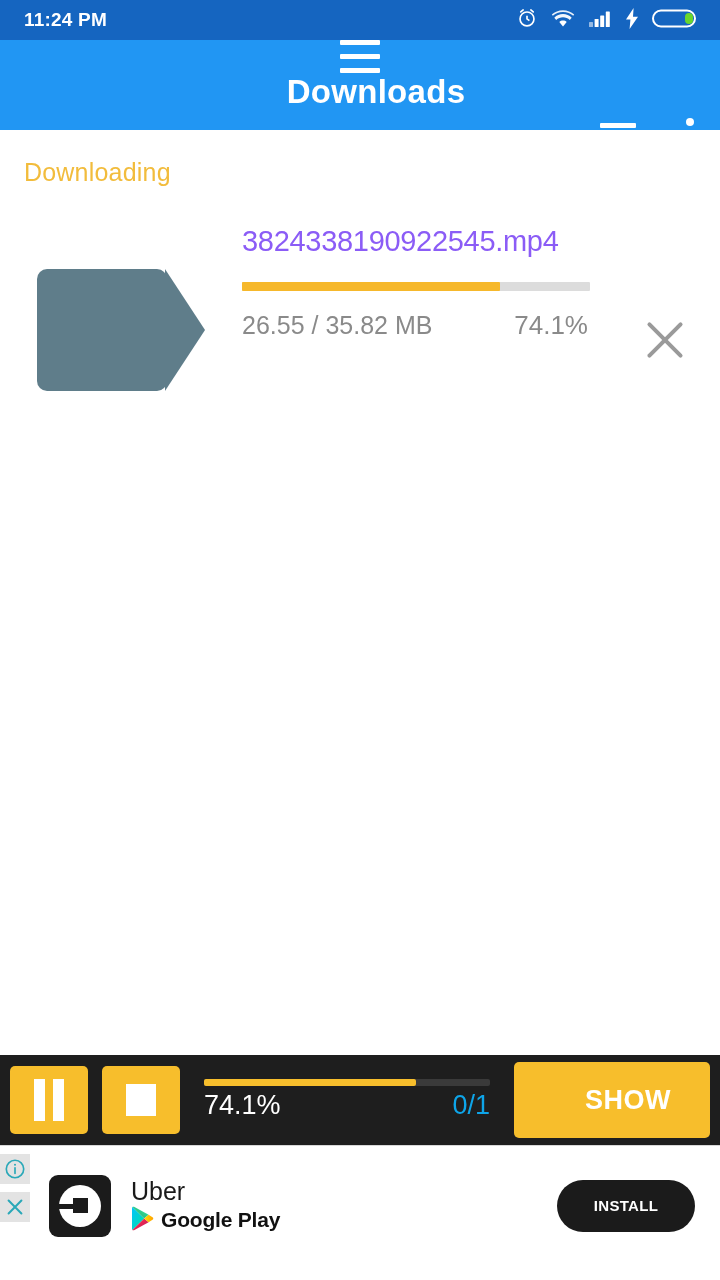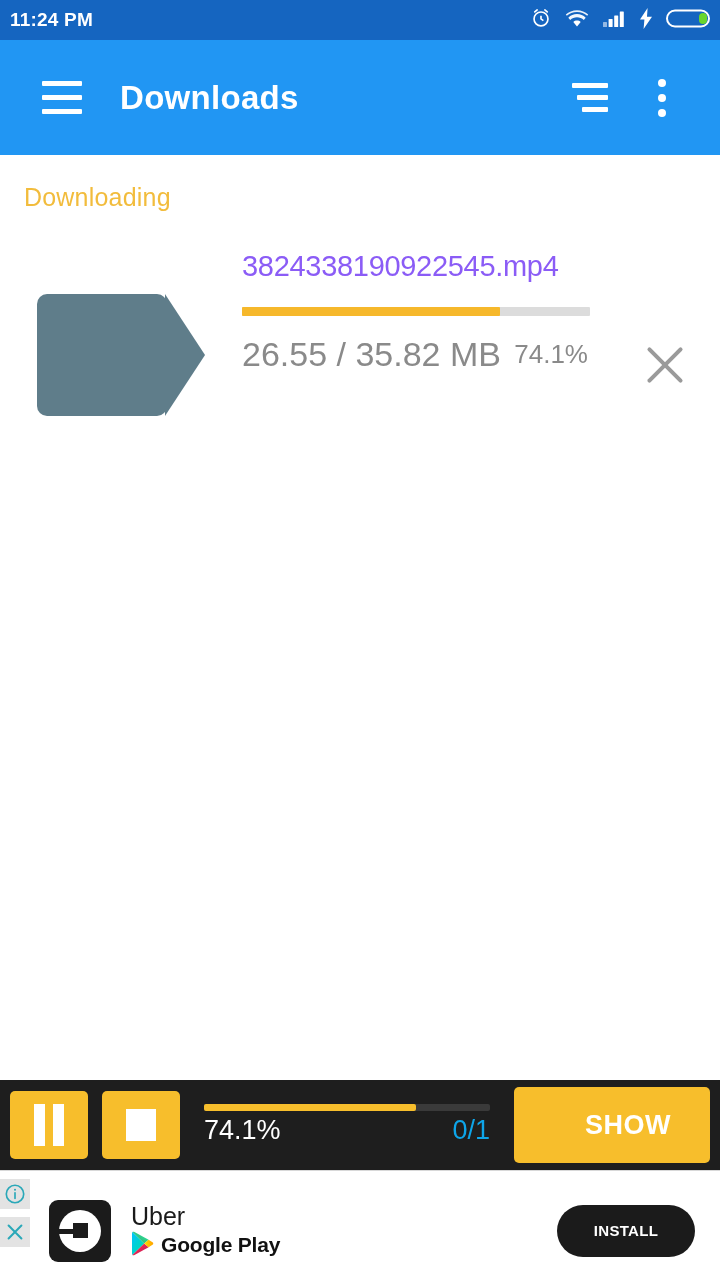--- a/index.html
+++ b/index.html
@@ -8,32 +8,33 @@
     font-family:"Liberation Sans", sans-serif;
     background:#ffffff;
     overflow:hidden;
   }
 
   
   #status-bar {
     height:40px; width:100%;
     background:#1565C0;
     display:flex; align-items:center;
-    padding:0 10px;
+    padding:0 24px;
     color:#ffffff;
   }
   #status-time { font-size:19px; font-weight:bold; letter-spacing:.2px; }
   #status-icons { margin-left:auto; display:flex; align-items:center; gap:13px; }
 
   
   #app-bar {
-    height:115px; width:100%;
+    height:90px; width:100%;
     background:#2196F3;
     display:flex; align-items:center;
-    padding:0 36px;
+    padding:0 8px;
+    flex-direction:column;
   }
   #hamburger-button { width:52px; height:52px; display:flex; flex-direction:column;
     justify-content:center; align-items:center; gap:9px; cursor:pointer; }
   #hamburger-button i { display:block; width:40px; height:5px; background:#fff; border-radius:1px; }
   #app-title { color:#fff; font-size:33px; font-weight:bold; margin-left:32px; letter-spacing:.3px; }
   #appbar-actions { margin-left:auto; display:flex; align-items:center; gap:30px; }
   #sort-button { width:50px; height:46px; display:flex; flex-direction:column;
     align-items:flex-end; justify-content:center; gap:7px; cursor:pointer; padding-right:2px; }
   #sort-button i { display:block; height:5px; background:#fff; border-radius:1px; }
   #sort-button i:nth-child(1){ width:36px; }
@@ -57,21 +58,21 @@
   #video-icon .lens { position:absolute; left:128px; top:0; width:0; height:0;
     border-top:61px solid transparent; border-bottom:61px solid transparent;
     border-left:40px solid #5F7D8A; }
 
   #item-detail { flex:1; padding-right:20px; }
   #file-name { font-size:29px; color:#8b5cf6; letter-spacing:-.3px; margin-top:16px; }
   #progress-row { display:flex; align-items:center; margin-top:24px; }
   #item-progress-track { flex:1; height:9px; background:#DCDCDC; border-radius:1px; max-width:357px; }
   #item-progress-fill { height:100%; background:#F6B82B; border-radius:1px; }
   #meta-row { display:flex; align-items:center; margin-top:19px; }
-  #size-text { font-size:34px; color:#8a8a8a; }
+  #size-text { font-size:25px; color:#8a8a8a; }
   #percent-text { font-size:26px; color:#8a8a8a; margin-left:auto; padding-right:2px; }
   #cancel-cell { width:110px; display:flex; justify-content:center; padding-top:108px; }
   #cancel-button { width:46px; height:46px; position:relative; cursor:pointer; }
   #cancel-button i { position:absolute; top:21px; left:-1px; width:48px; height:4px;
     background:#9a9a9a; border-radius:2px; }
   #cancel-button i:nth-child(1){ transform:rotate(45deg); }
   #cancel-button i:nth-child(2){ transform:rotate(-45deg); }
 
   
   #control-bar {

